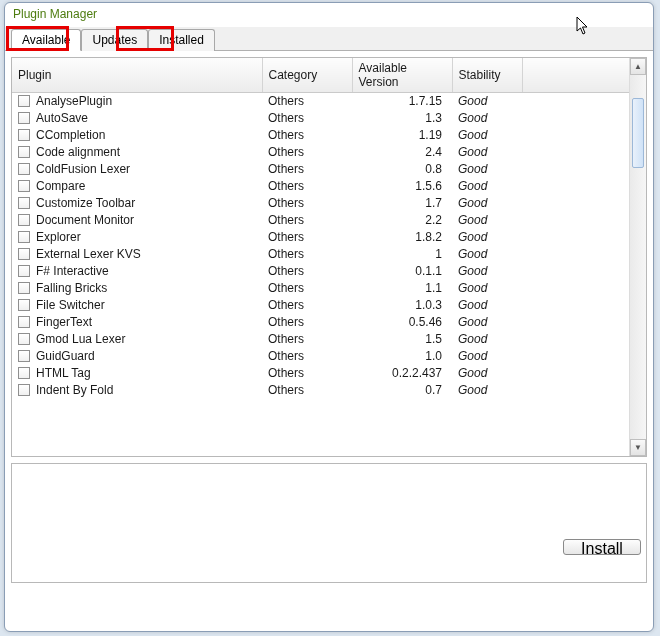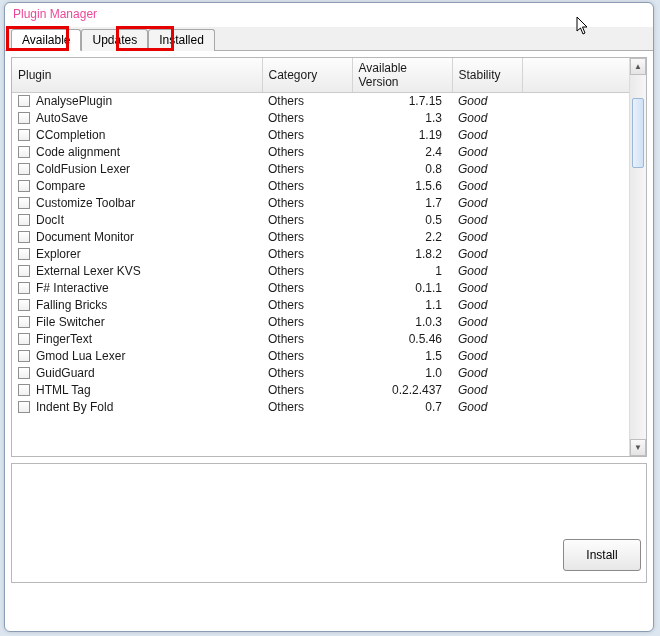--- a/index.html
+++ b/index.html
@@ -19,21 +19,21 @@
     width: 650px; height: 630px;
     background: #fff;
     border: 1px solid #8a9db5;
     border-radius: 6px;
     box-shadow: 0 0 4px rgba(0,0,0,0.15);
   }
   .titlebar {
     height: 24px;
     padding: 4px 8px 0 8px;
     font-size: 12px;
-    color: #ec4899;
+    color: #4d7c0f;
   }
   .tabbar {
     position: relative;
     height: 24px;
     padding: 0 6px;
     border-bottom: 1px solid #b0b0b0;
     background: #f0f0f0;
     display: flex;
     align-items: flex-end;
   }
@@ -154,25 +154,25 @@
   }
   .footer-row {
     position: absolute;
     left: 8px; right: 8px;
     bottom: 8px;
     display: flex;
     justify-content: space-between;
   }
   .btn {
     min-width: 78px;
-    height: 32px;
+    height: 16px;
     border: 1px solid #8a8a8a;
     border-radius: 3px;
     background: linear-gradient(#fdfdfd,#e7e7e7);
-    font-size: 12px;
+    font-size: 16px;
     font-family: inherit;
     padding: 0 14px;
     cursor: default;
   }
   .btn.default {
     border: 1px solid #3c7fb1;
     box-shadow: 0 0 0 1px #a4cdee inset;
   }
   .cursor {
     position: absolute;
@@ -262,27 +262,20 @@
               <td></td>
             </tr>
             <tr>
               <td class="col-plugin"><span class="chk"></span><span>Customize Toolbar</span></td>
               <td class="col-cat">Others</td>
               <td class="col-ver">1.7</td>
               <td class="col-stab">Good</td>
               <td></td>
             </tr>
             <tr>
-              <td class="col-plugin"><span class="chk"></span><span>DocIt</span></td>
-              <td class="col-cat">Others</td>
-              <td class="col-ver">0.5</td>
-              <td class="col-stab">Good</td>
-              <td></td>
-            </tr>
-            <tr>
               <td class="col-plugin"><span class="chk"></span><span>Document Monitor</span></td>
               <td class="col-cat">Others</td>
               <td class="col-ver">2.2</td>
               <td class="col-stab">Good</td>
               <td></td>
             </tr>
             <tr>
               <td class="col-plugin"><span class="chk"></span><span>Explorer</span></td>
               <td class="col-cat">Others</td>
               <td class="col-ver">1.8.2</td>

